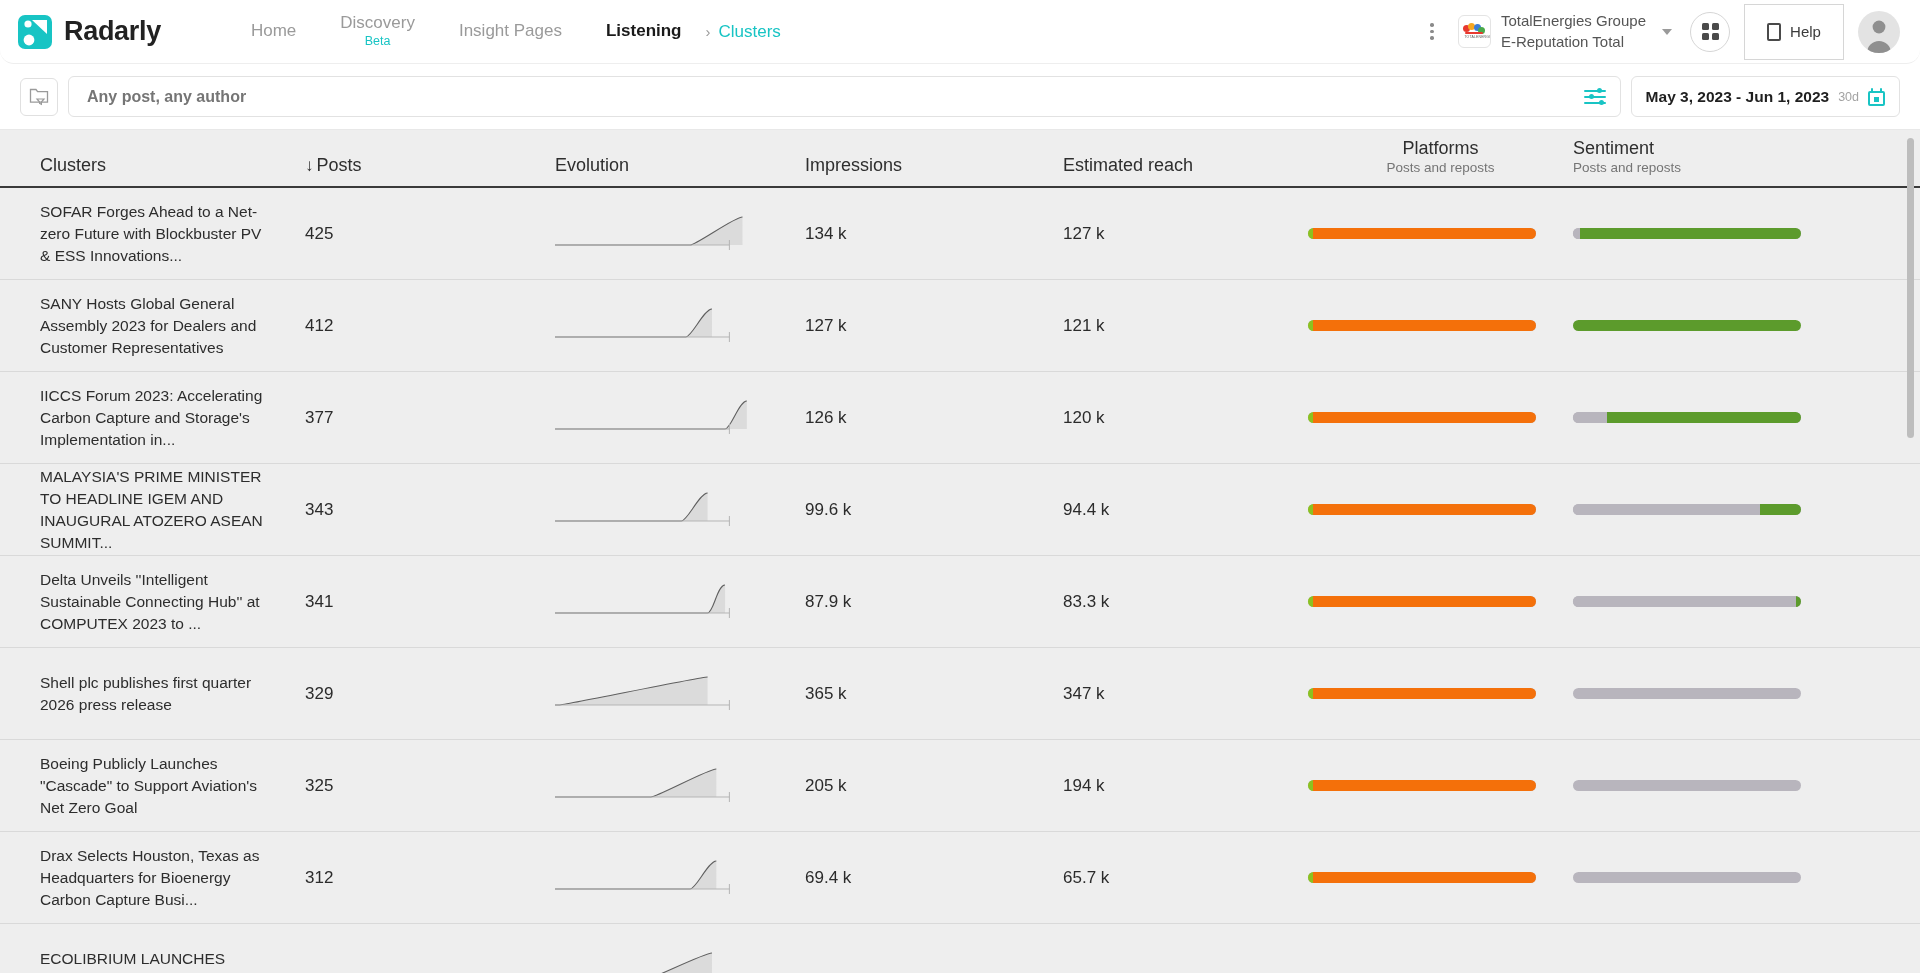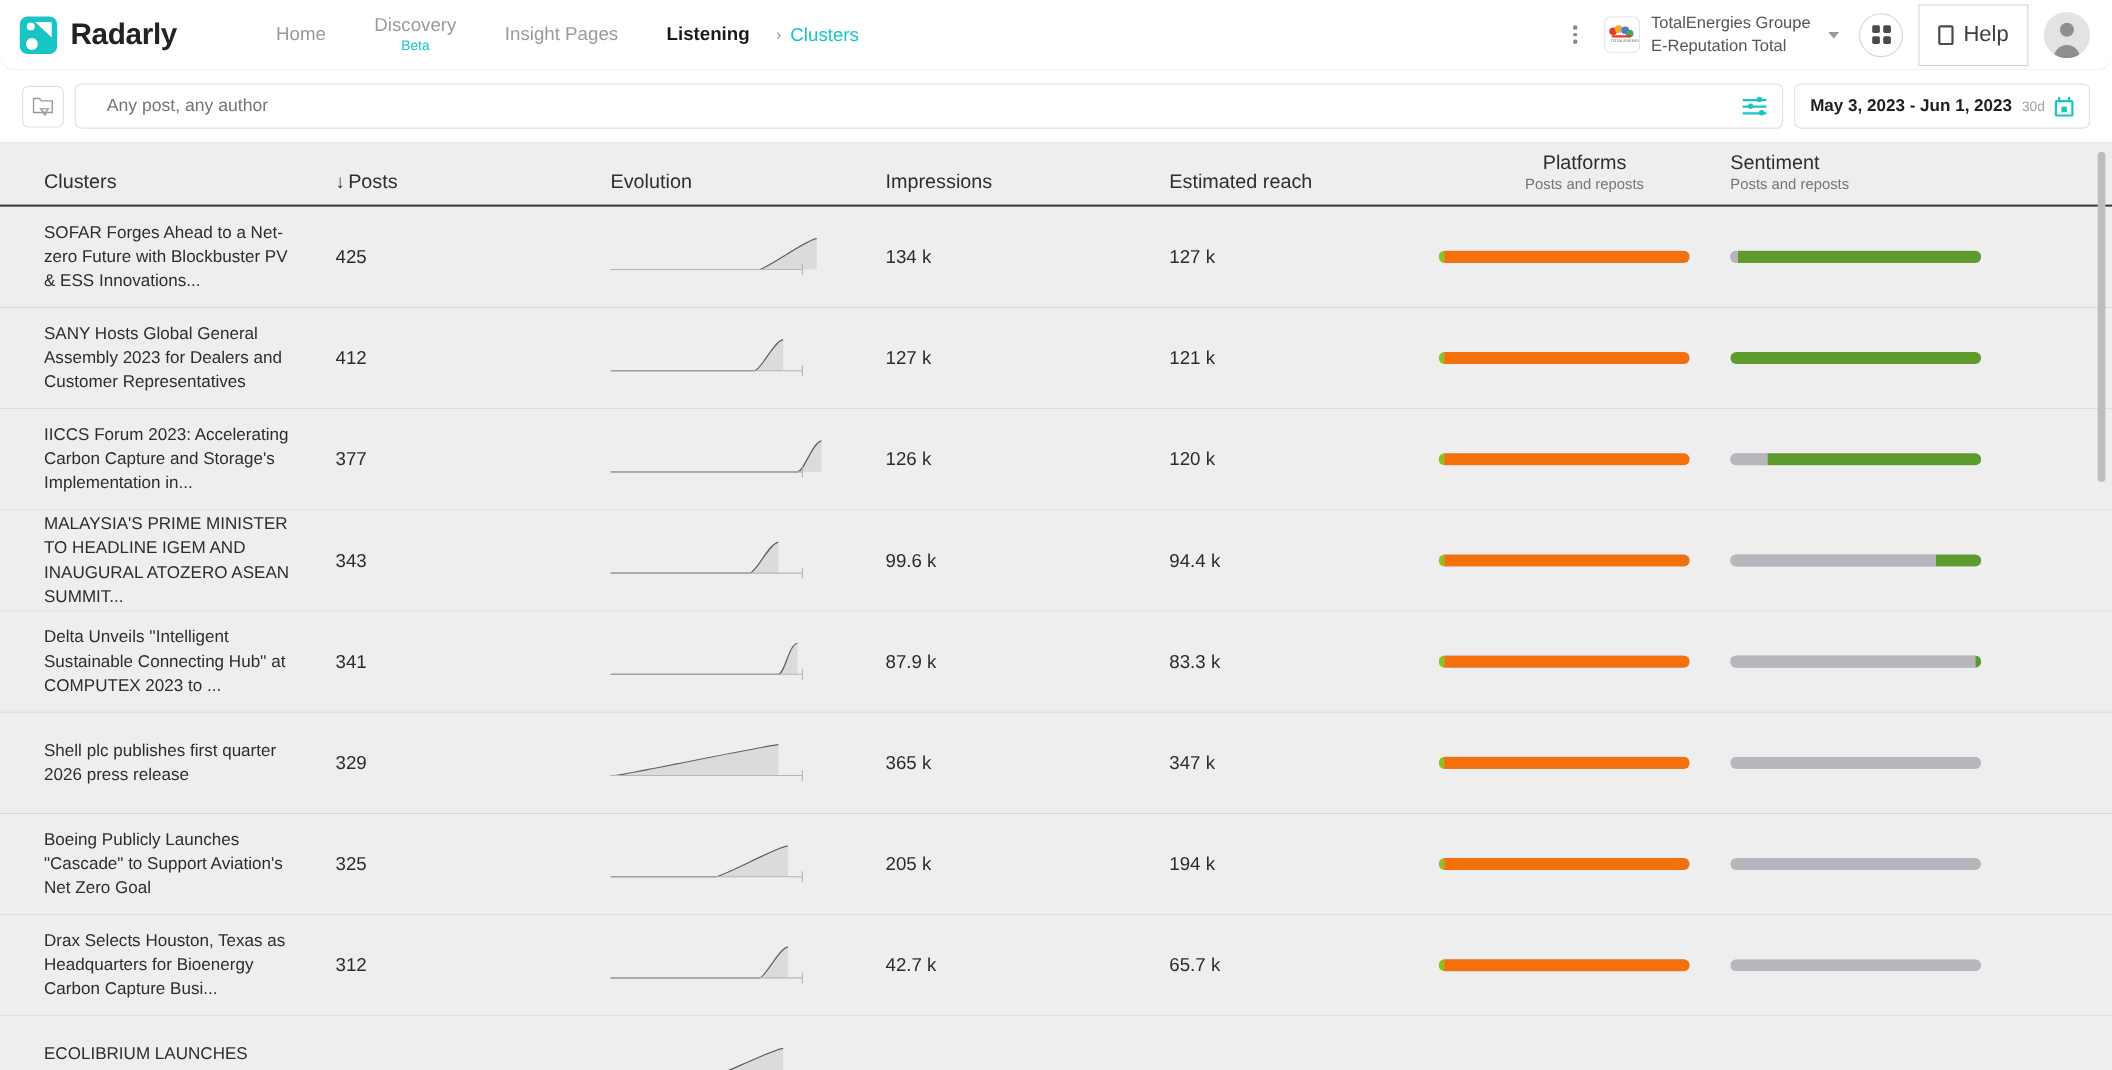--- a/index.html
+++ b/index.html
@@ -99,21 +99,21 @@
     display: flex; align-items: center; justify-content: center;
     cursor: pointer;
   }
   .grid-icon { display: grid; grid-template-columns: 7px 7px; grid-template-rows: 7px 7px; gap: 3px; }
   .grid-icon i { display: block; background: #4a4a4a; border-radius: 1.5px; }
   .help-btn {
     height: 56px; min-width: 100px;
     border: 1px solid #d6d6d6; background: #fff;
     display: flex; align-items: center; justify-content: center; gap: 9px;
     padding: 0 16px; cursor: pointer;
-    font-size: 20px; color: #3b3b3b;
+    font-size: 15px; color: #3b3b3b;
   }
   .book-icon {
     width: 14px; height: 18px; border: 2px solid #4a4a4a; border-radius: 2px;
   }
   .avatar-btn {
     width: 42px; height: 42px; border-radius: 50%;
     background: #e3e3e3; display: flex; align-items: flex-end; justify-content: center;
     overflow: hidden; cursor: pointer;
   }
 
@@ -130,24 +130,23 @@
     display: flex; align-items: center; justify-content: center; cursor: pointer;
   }
   .search-field {
     flex: 1; height: 41px;
     border: 1px solid #e2e2e2; border-radius: 6px;
     background: #fff;
     display: flex; align-items: center;
     padding: 0 14px 0 18px;
   }
   .search-field .ph {
-    flex: 1; font-size: 16px; color: #1d4ed8; font-weight: normal;
+    flex: 1; font-size: 16px; color: #1d4ed8; font-weight: bold;
     border: none; outline: none; background: transparent;
     font-family: "Liberation Sans", sans-serif;
-    margin-left: 10px;
   }
   .sliders { width: 22px; height: 18px; position: relative; cursor: pointer; flex: 0 0 auto; }
   .sliders .ln { position: absolute; left: 0; width: 22px; height: 2px; background: #18c4c4; border-radius: 1px; }
   .sliders .kn { position: absolute; width: 5px; height: 5px; border-radius: 50%; background: #18c4c4; }
 
   .date-btn {
     height: 41px; border: 1px solid #e2e2e2; border-radius: 6px;
     background: #fff; display: flex; align-items: center; gap: 9px;
     padding: 0 14px; cursor: pointer;
   }
@@ -640,21 +639,21 @@
      </div>
      <div class="col-evo">
           <svg class="spark" viewBox="0 0 218 46" preserveAspectRatio="none">
     <path d="M0,34 L135.16,34 C141.16,34 153.32,6 161.32,6 L161.32,34 Z" fill="#d4d4d4" opacity="0.75"></path>
     <path d="M0,34 L135.16,34 C141.16,34 153.32,6 161.32,6" fill="none" stroke="#5f5f5f" stroke-width="1.1"></path>
     <line x1="0" y1="34" x2="174.4" y2="34" stroke="#b5b5b5" stroke-width="1"></line>
     <line x1="174.4" y1="29" x2="174.4" y2="39" stroke="#b5b5b5" stroke-width="1"></line>
   </svg>
         </div>
      <div class="col-impr">
-       <span class="num-val">42.7  k</span>
+       <span class="num-val">69.4  k</span>
      </div>
      <div class="col-reach">
        <span class="num-val">65.7  k</span>
      </div>
      <div class="col-plat">
           <div class="barslot">
             <div class="bar">
               <span class="seg" style="width:2%;background:#8bc220"></span>
               <span class="seg" style="width:98%;background:#f4700a"></span>
             </div>

